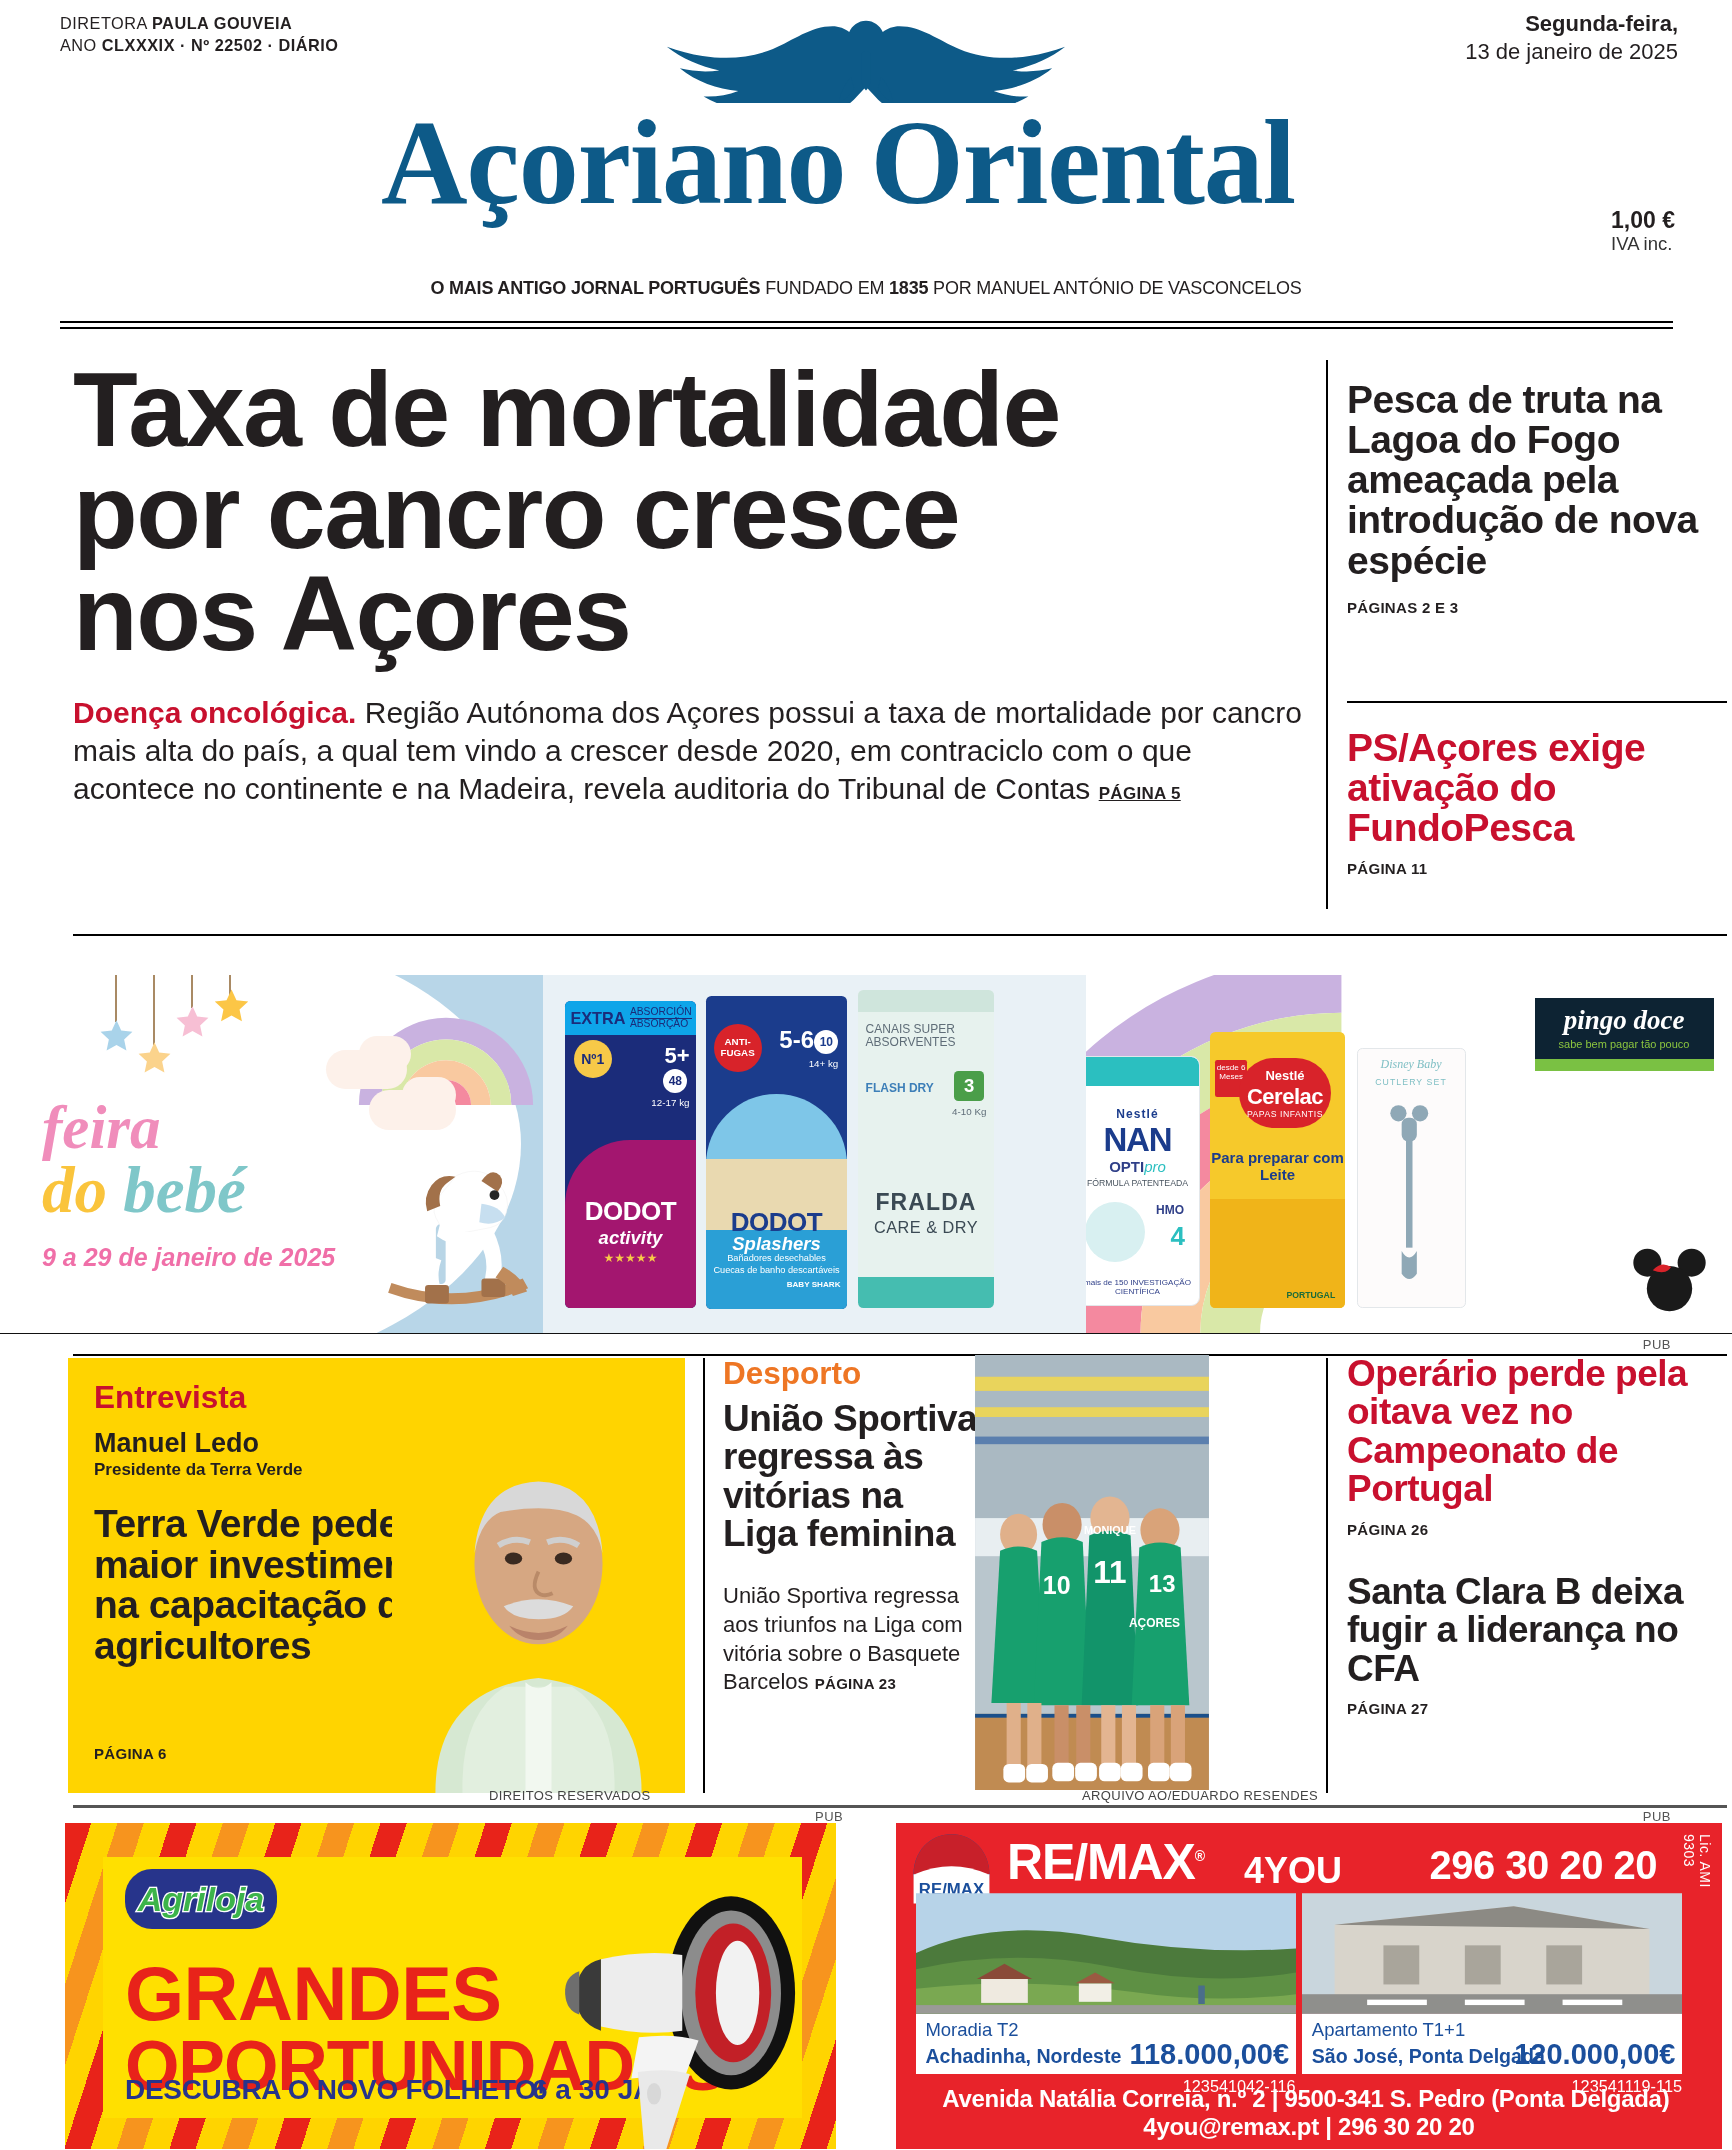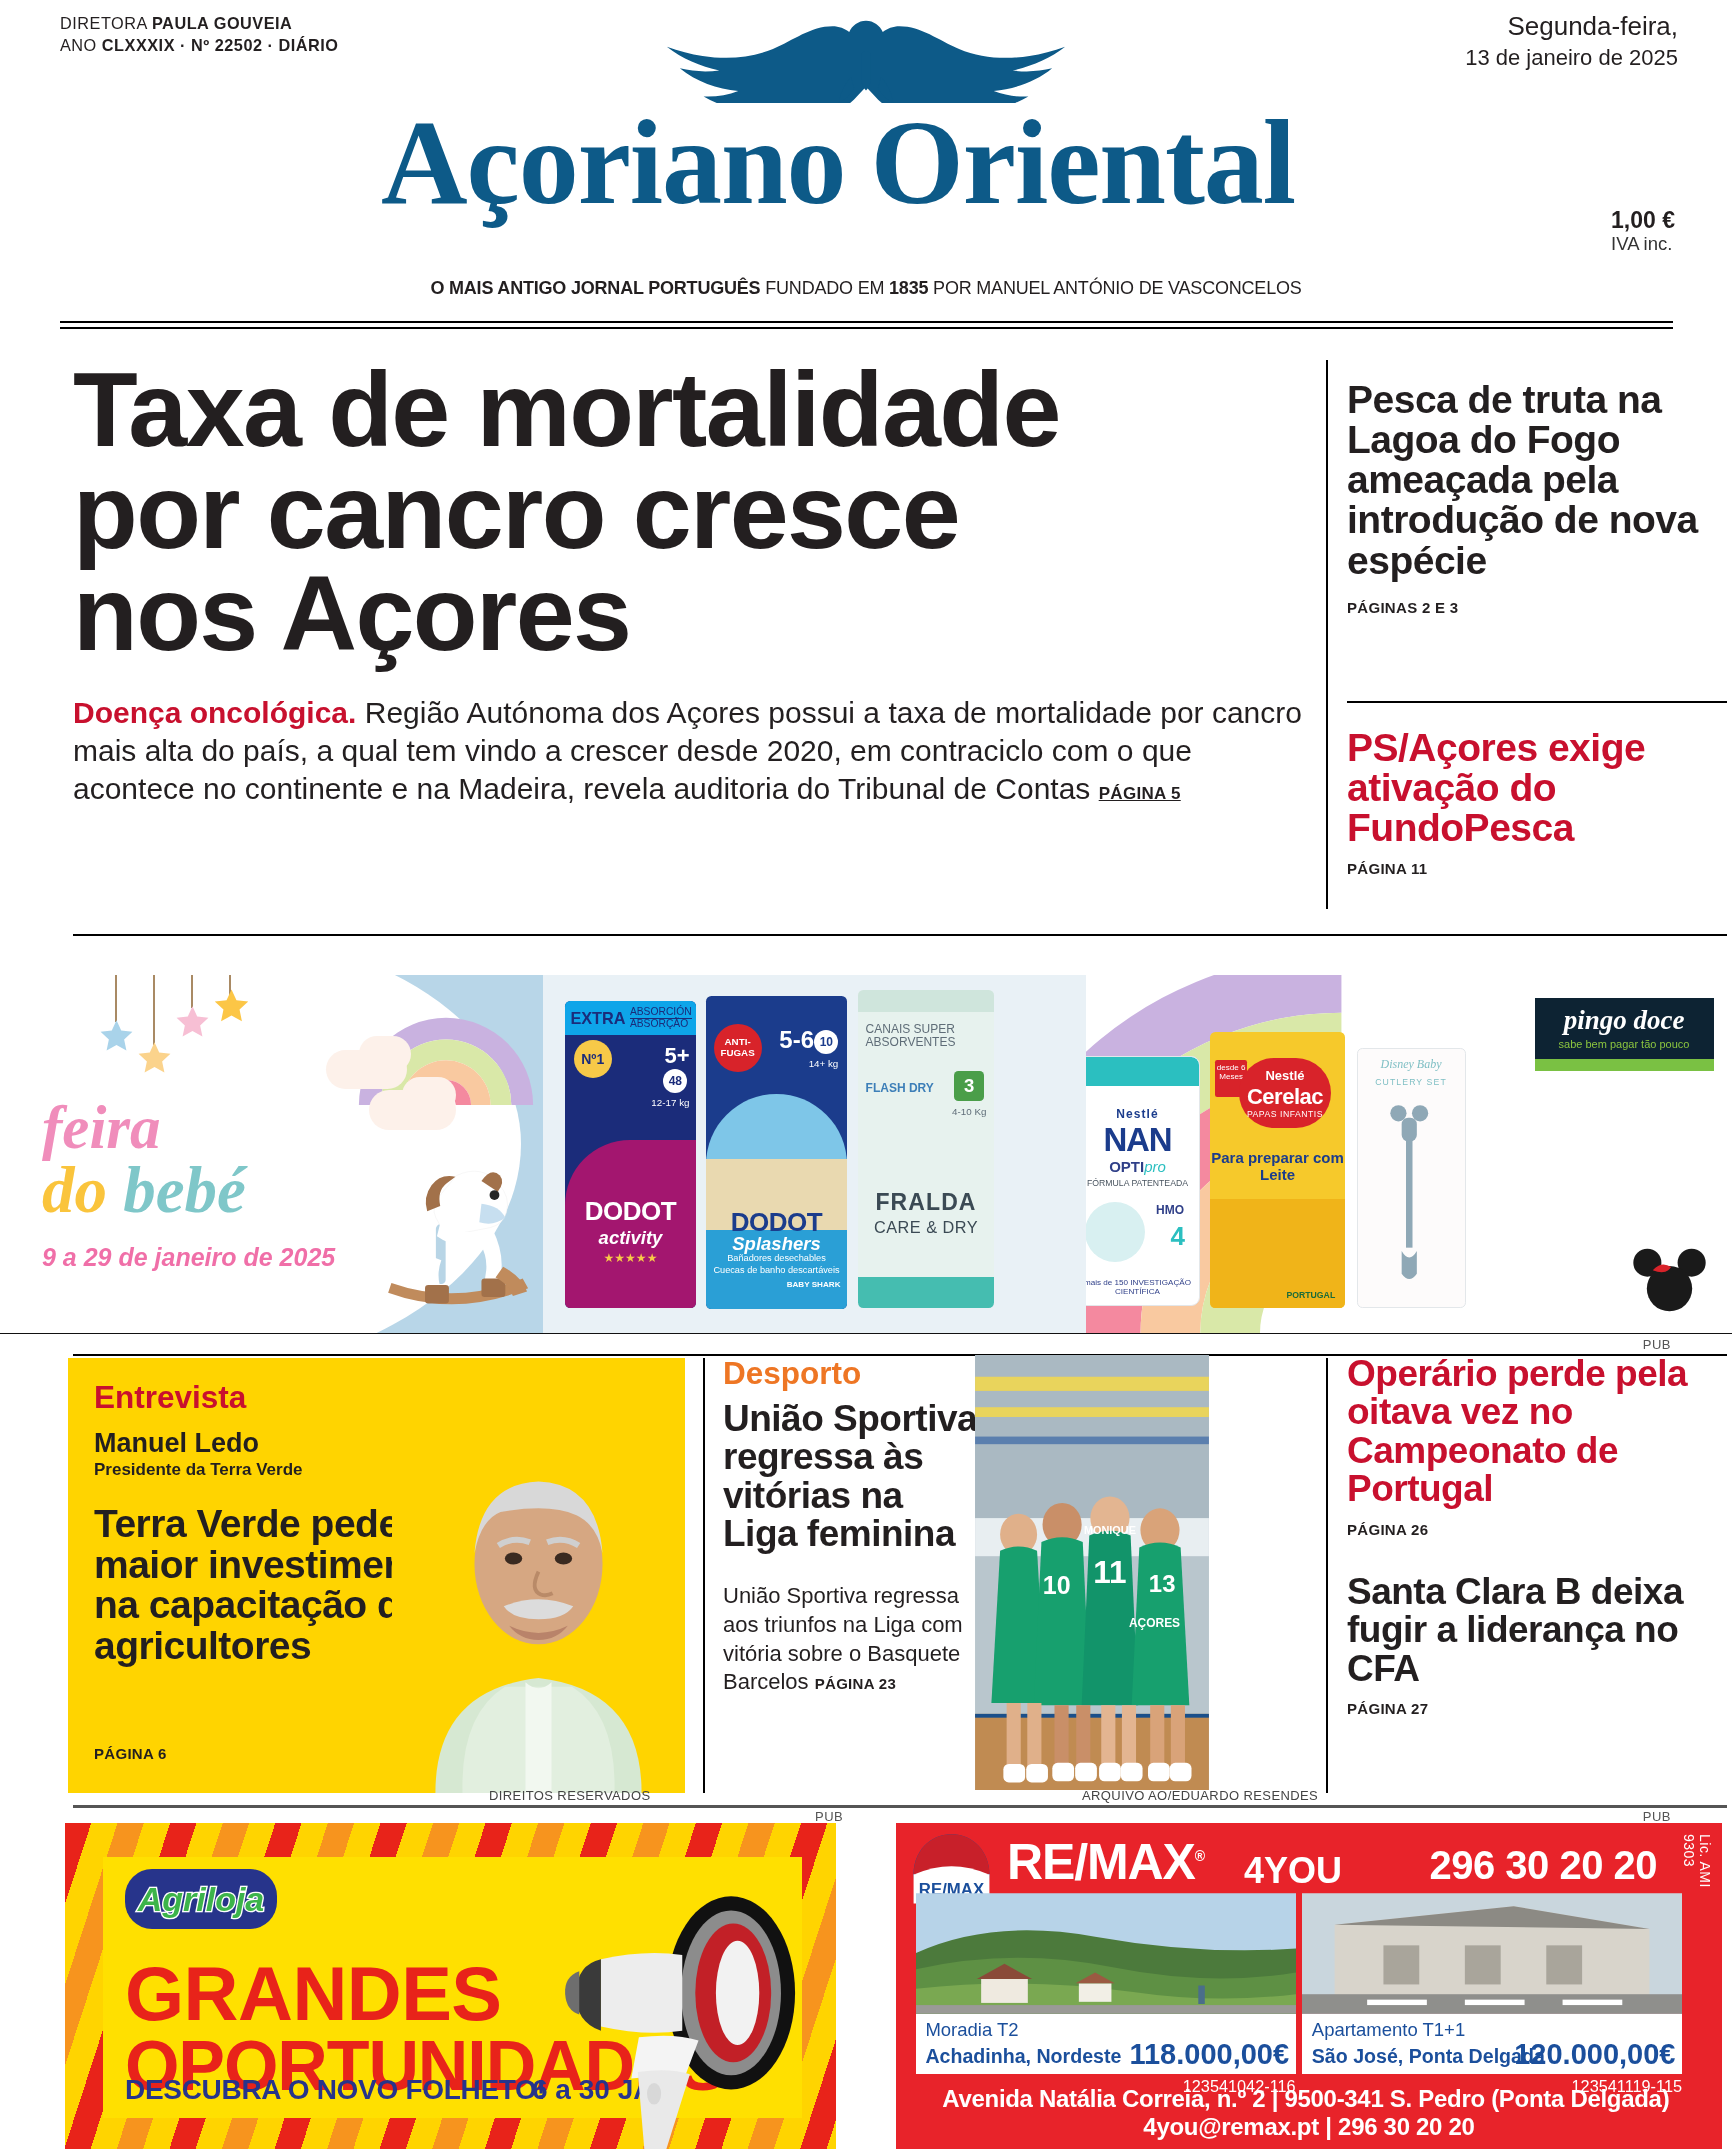--- a/index.html
+++ b/index.html
@@ -22,21 +22,21 @@
   .masthead-meta .l1 { font-size:16.3px; font-weight:400; line-height:1.35; letter-spacing:0.5px;}
   .masthead-meta .l1 b { font-weight:700; }
   .masthead-meta .l2 { font-size:16.3px; font-weight:400; line-height:1.35; letter-spacing:0.5px;}
   .masthead-meta .l2 b { font-weight:700; }
 
   .masthead-date {
     position:absolute; right:54px; top:9.8px; text-align:right;
     font-family:"Liberation Sans Condensed","Liberation Sans",sans-serif;
     color:#231f20; line-height:1.3;
   }
-  .masthead-date .d1 { font-size:26px; font-weight:400; letter-spacing:0px;}
+  .masthead-date .d1 { font-size:22px; font-weight:700; letter-spacing:0px;}
   .masthead-date .d2 { font-size:22px; font-weight:400; letter-spacing:0px;}
 
   
   .eagle { position:absolute; left:50%; top:11px; transform:translateX(-50%); }
   .wordmark {
     position:absolute; left:0; top:103px; width:1676px; text-align:center;
     font-family:"Liberation Serif", serif;
     font-size:120px; font-weight:700; color:#0d5a88;
     letter-spacing:-1.1px; line-height:1;
     white-space:nowrap;

